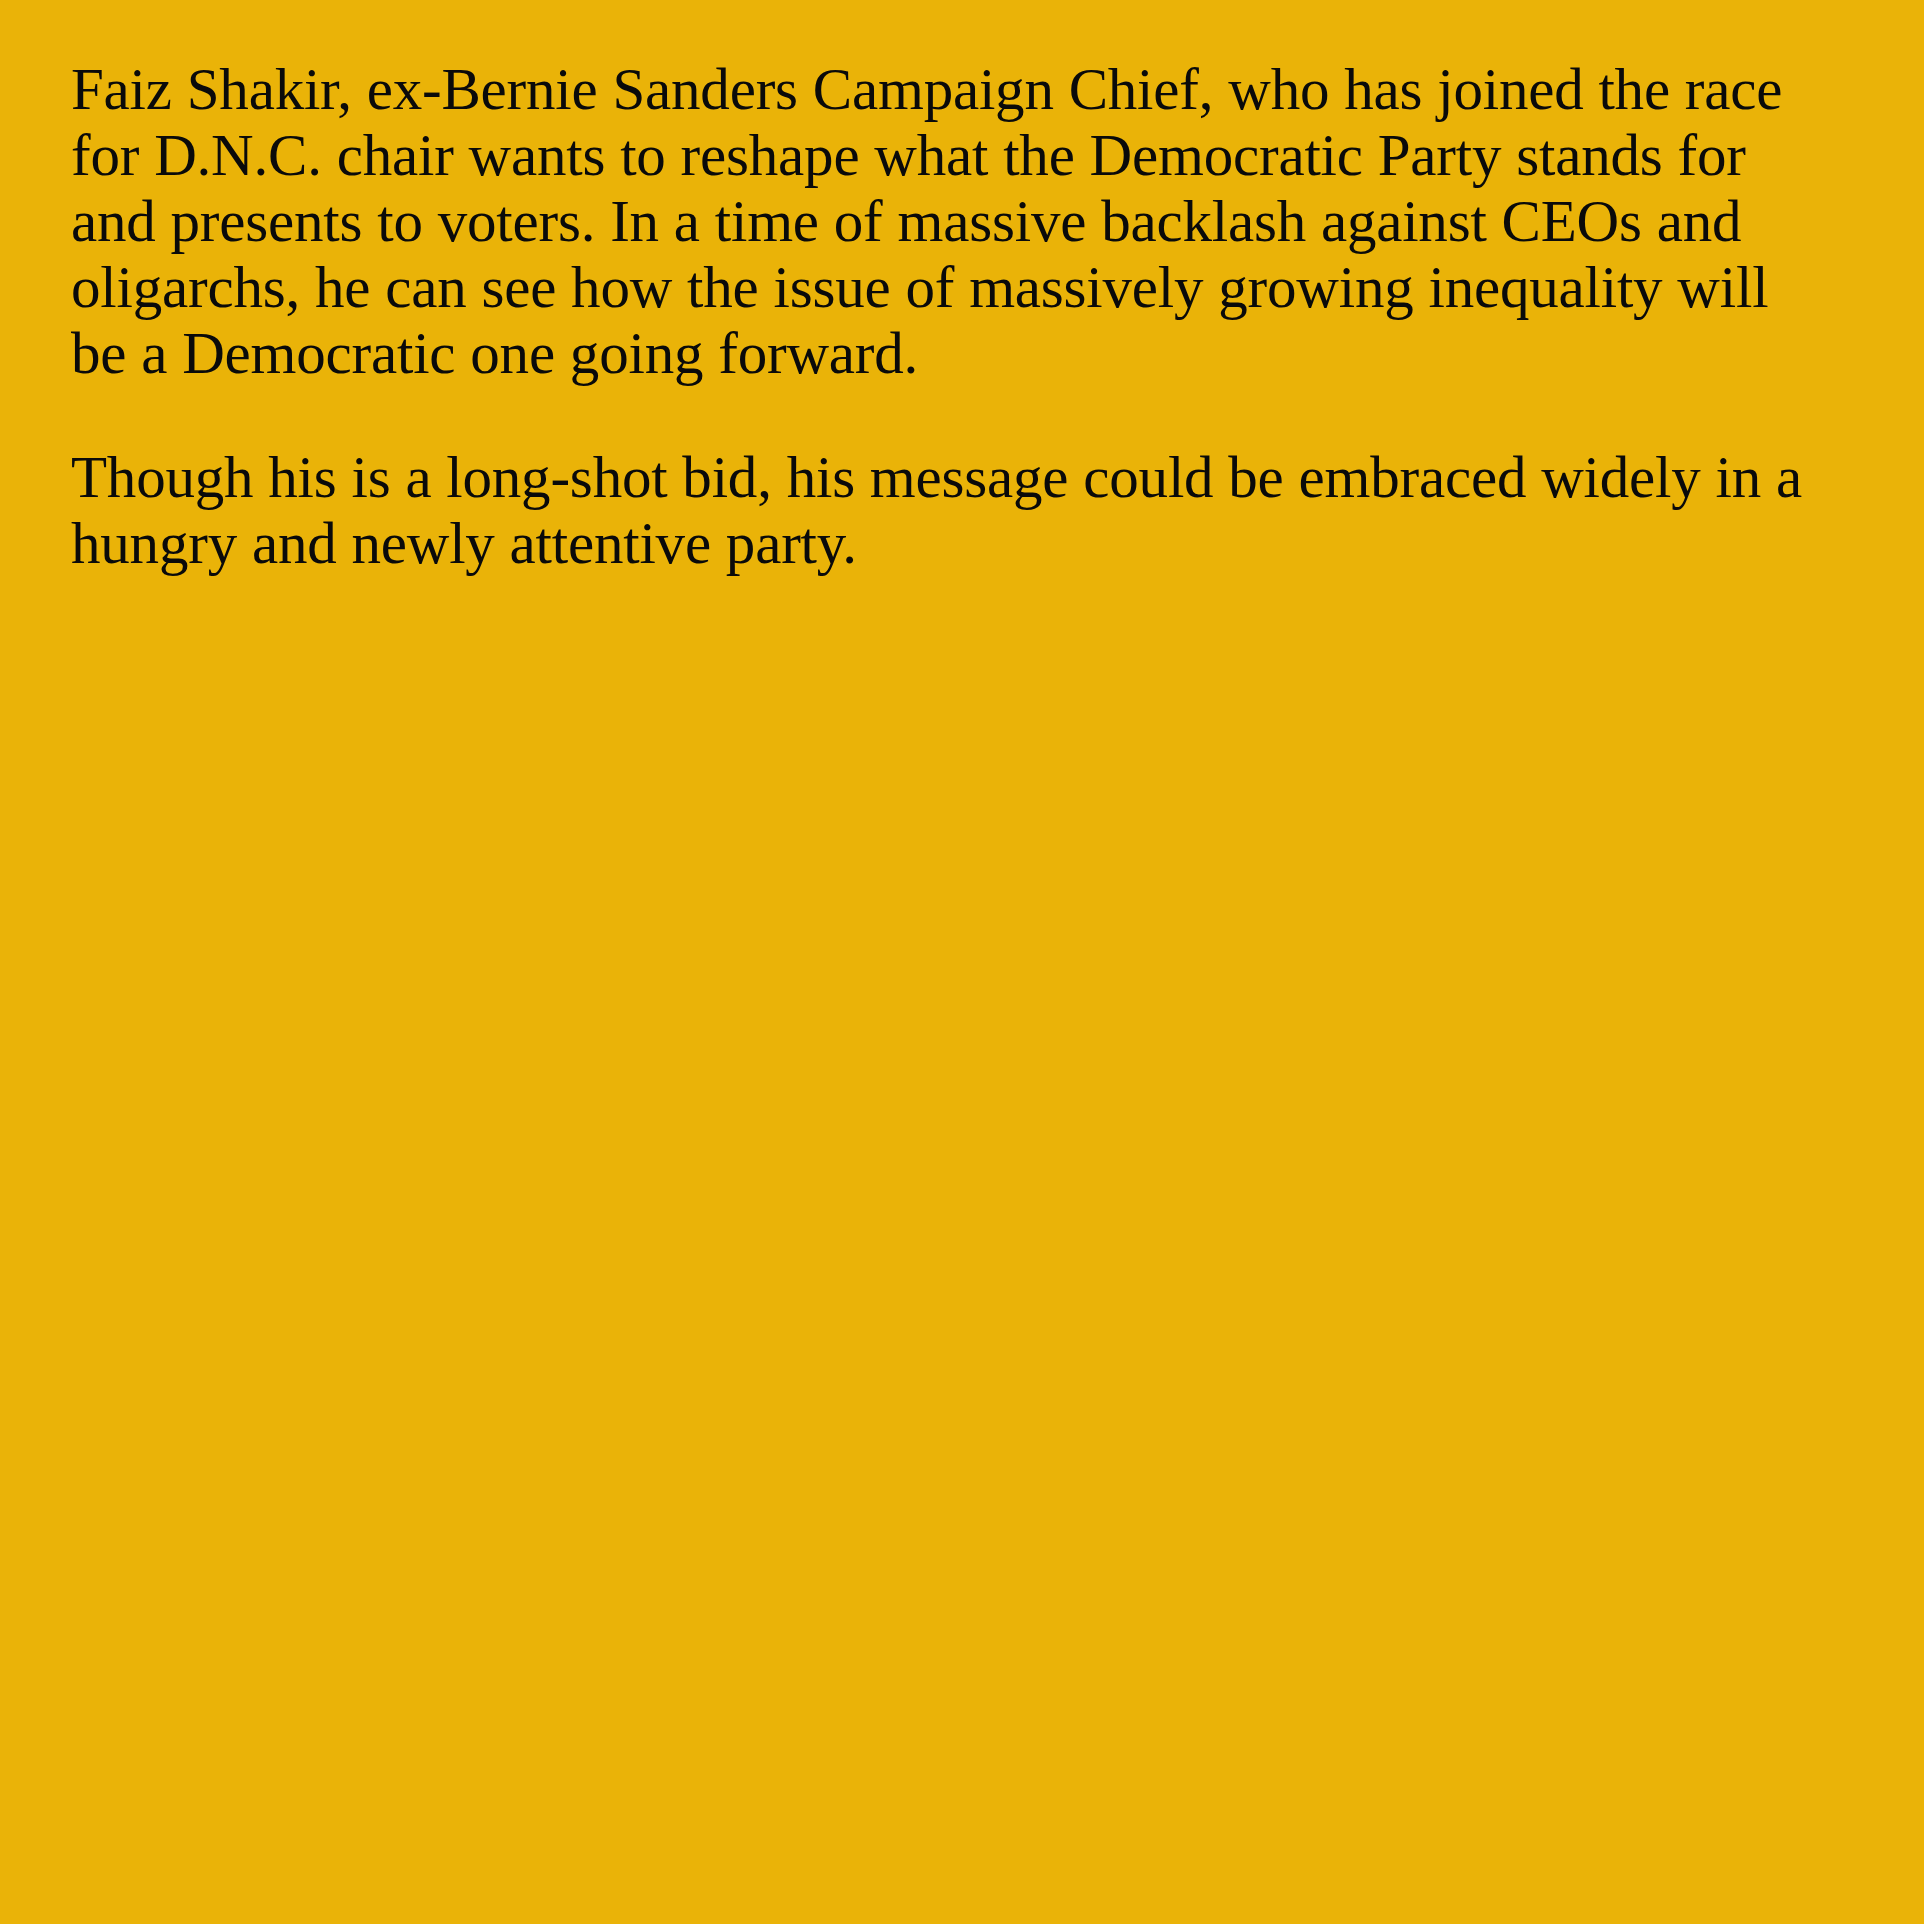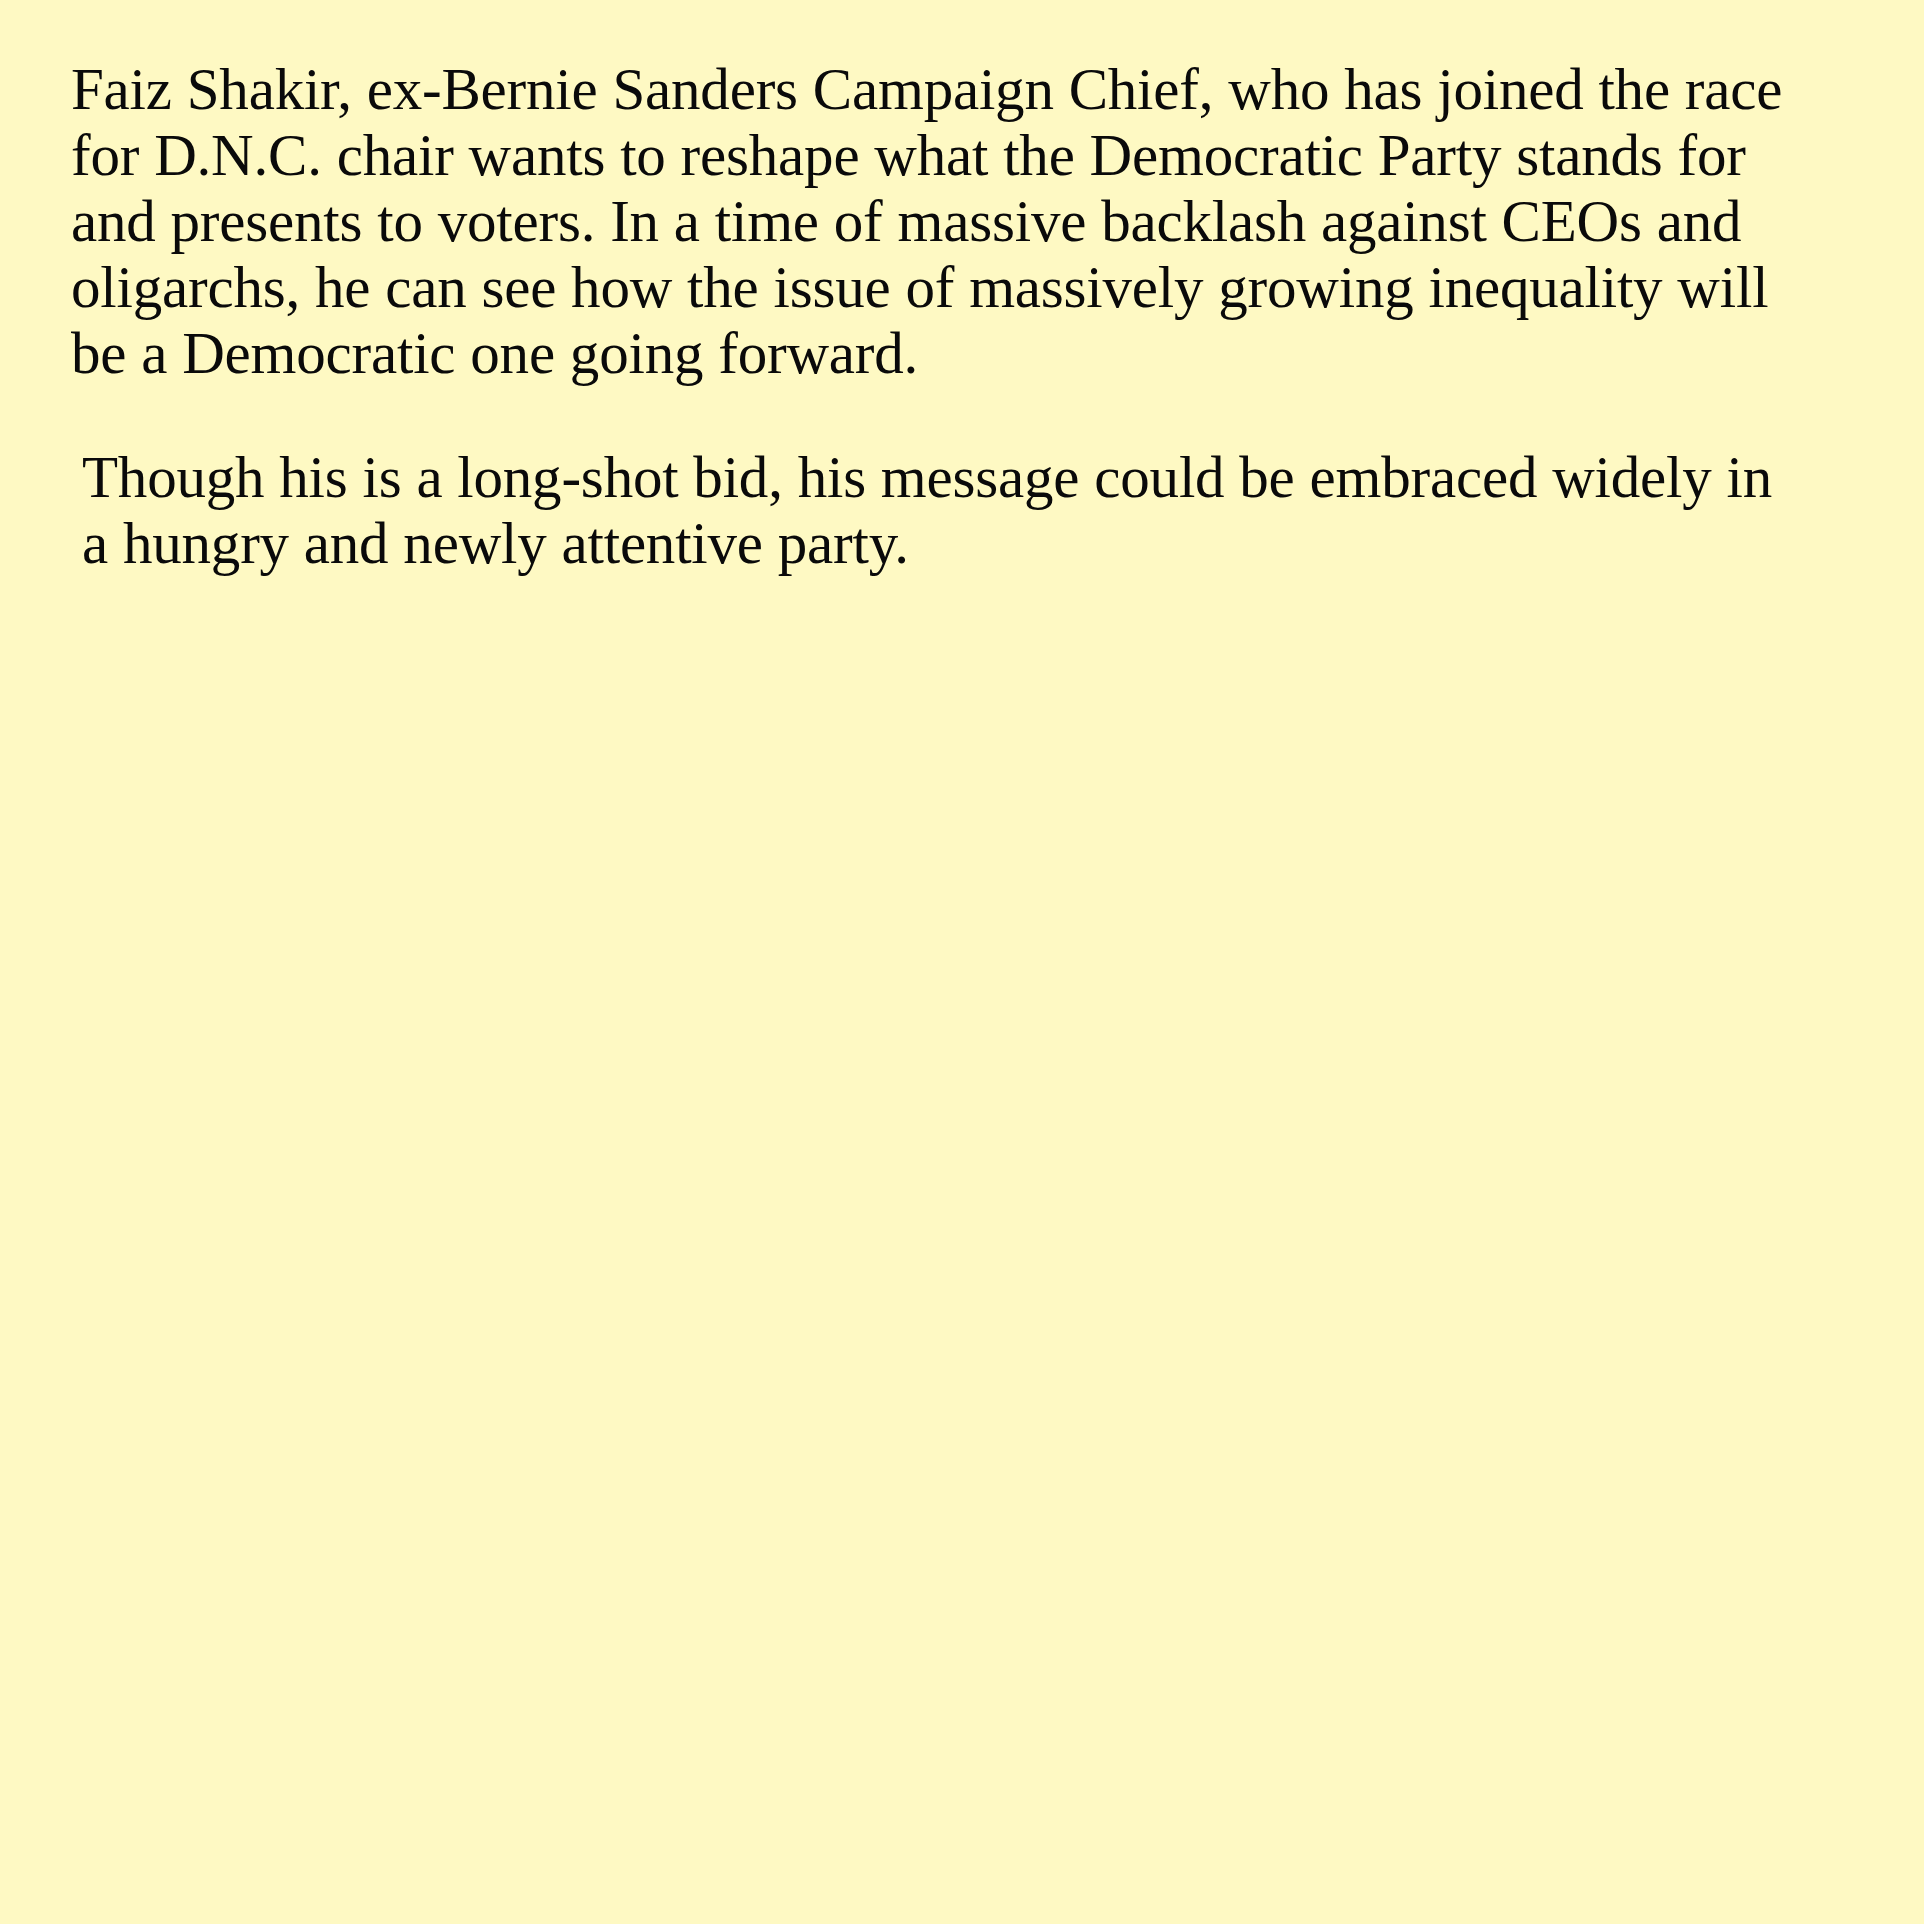--- a/index.html
+++ b/index.html
@@ -12,36 +12,35 @@
     height: 1925px;
     overflow: hidden;
     font-family: "Liberation Serif", "DejaVu Serif", serif;
     color: #0a0a0a;
   }
   .page {
     box-sizing: border-box;
     width: 1925px;
     height: 1925px;
     padding: 56px 119px 0 71px;
-    background: #fef9c3;
+    background: #eab308;
   }
   .article {
     max-width: 1741px;
   }
   .para {
     font-size: 59px;
     line-height: 1.12;
     letter-spacing: -0.2px;
     margin: 0 0 58px 0;
     text-align: left;
     word-spacing: 0.4px;
   }
   .para:last-child {
     margin-bottom: 0;
-    margin-left: 11px;
   }
 </style>
 </head>
 <body>
 
 <div class="page">
   <article class="article">
     <p class="para">Faiz Shakir, ex-Bernie Sanders Campaign Chief, who has joined the race for D.N.C. chair wants to reshape what the Democratic Party stands for and presents to voters. In a time of massive backlash against CEOs and oligarchs, he can see how the issue of massively growing inequality will be a Democratic one going forward.</p>
     <p class="para">Though his is a long-shot bid, his message could be embraced widely in a hungry and newly attentive party.</p>
   </article>

